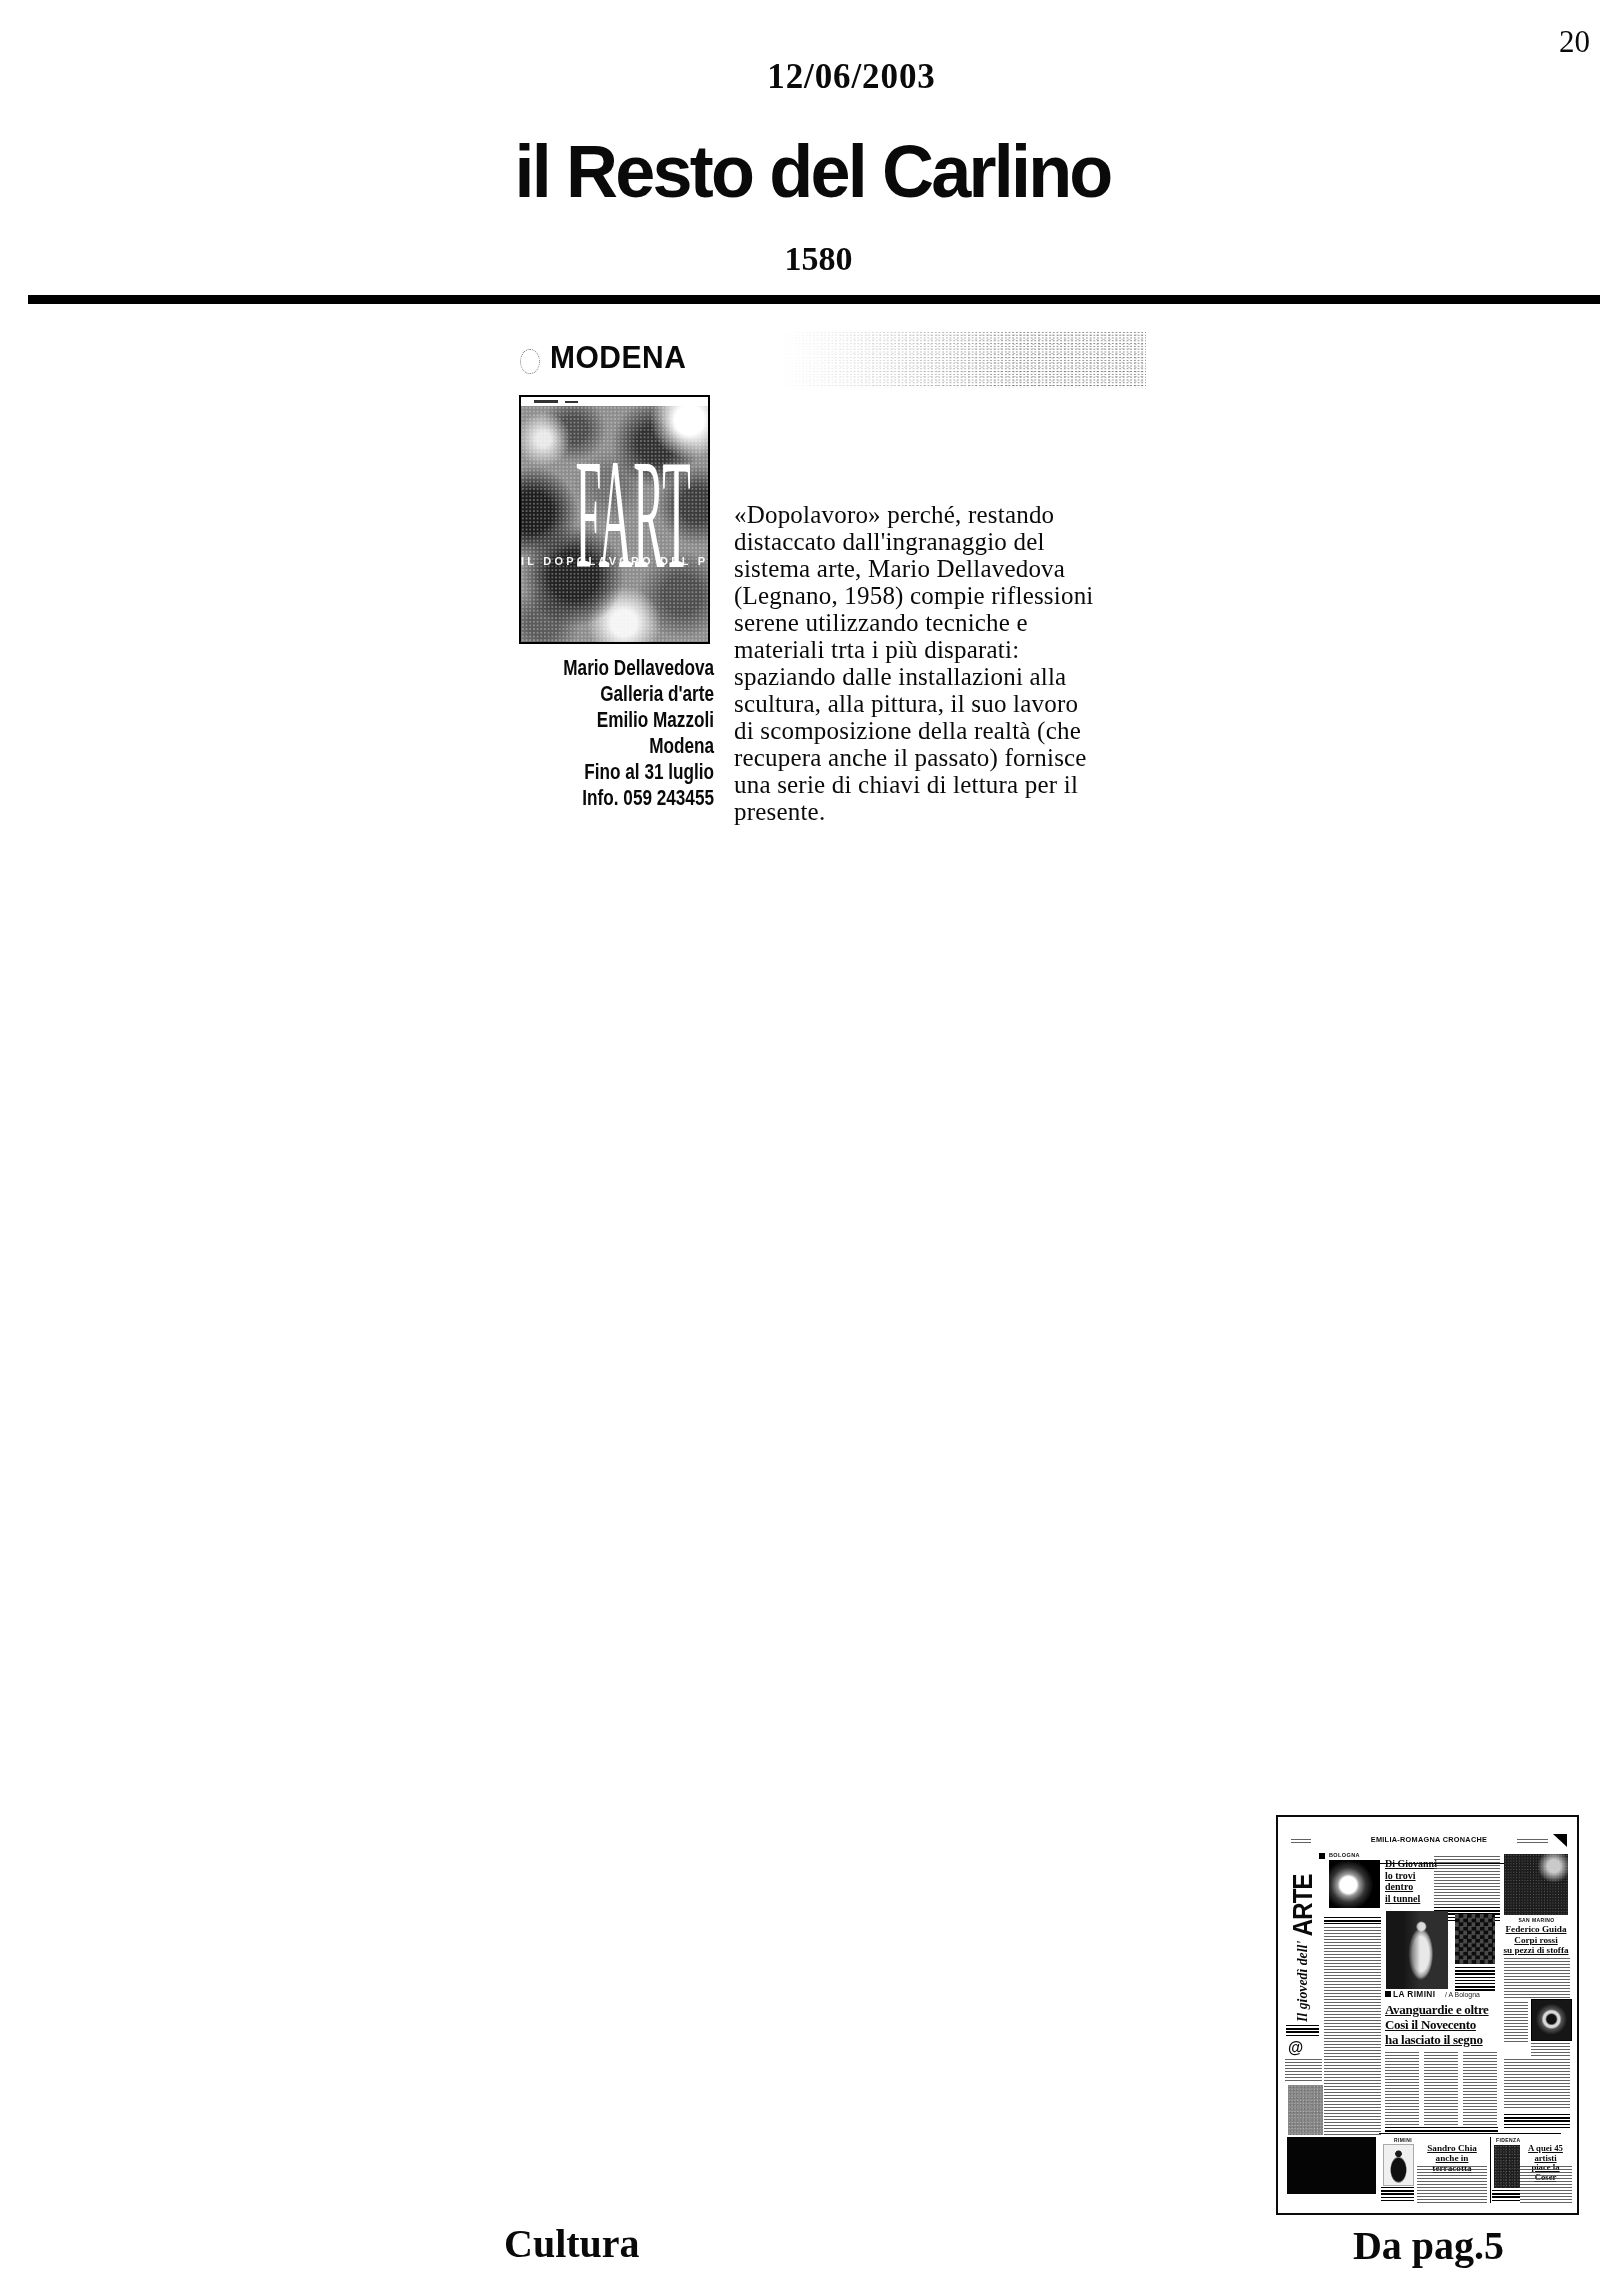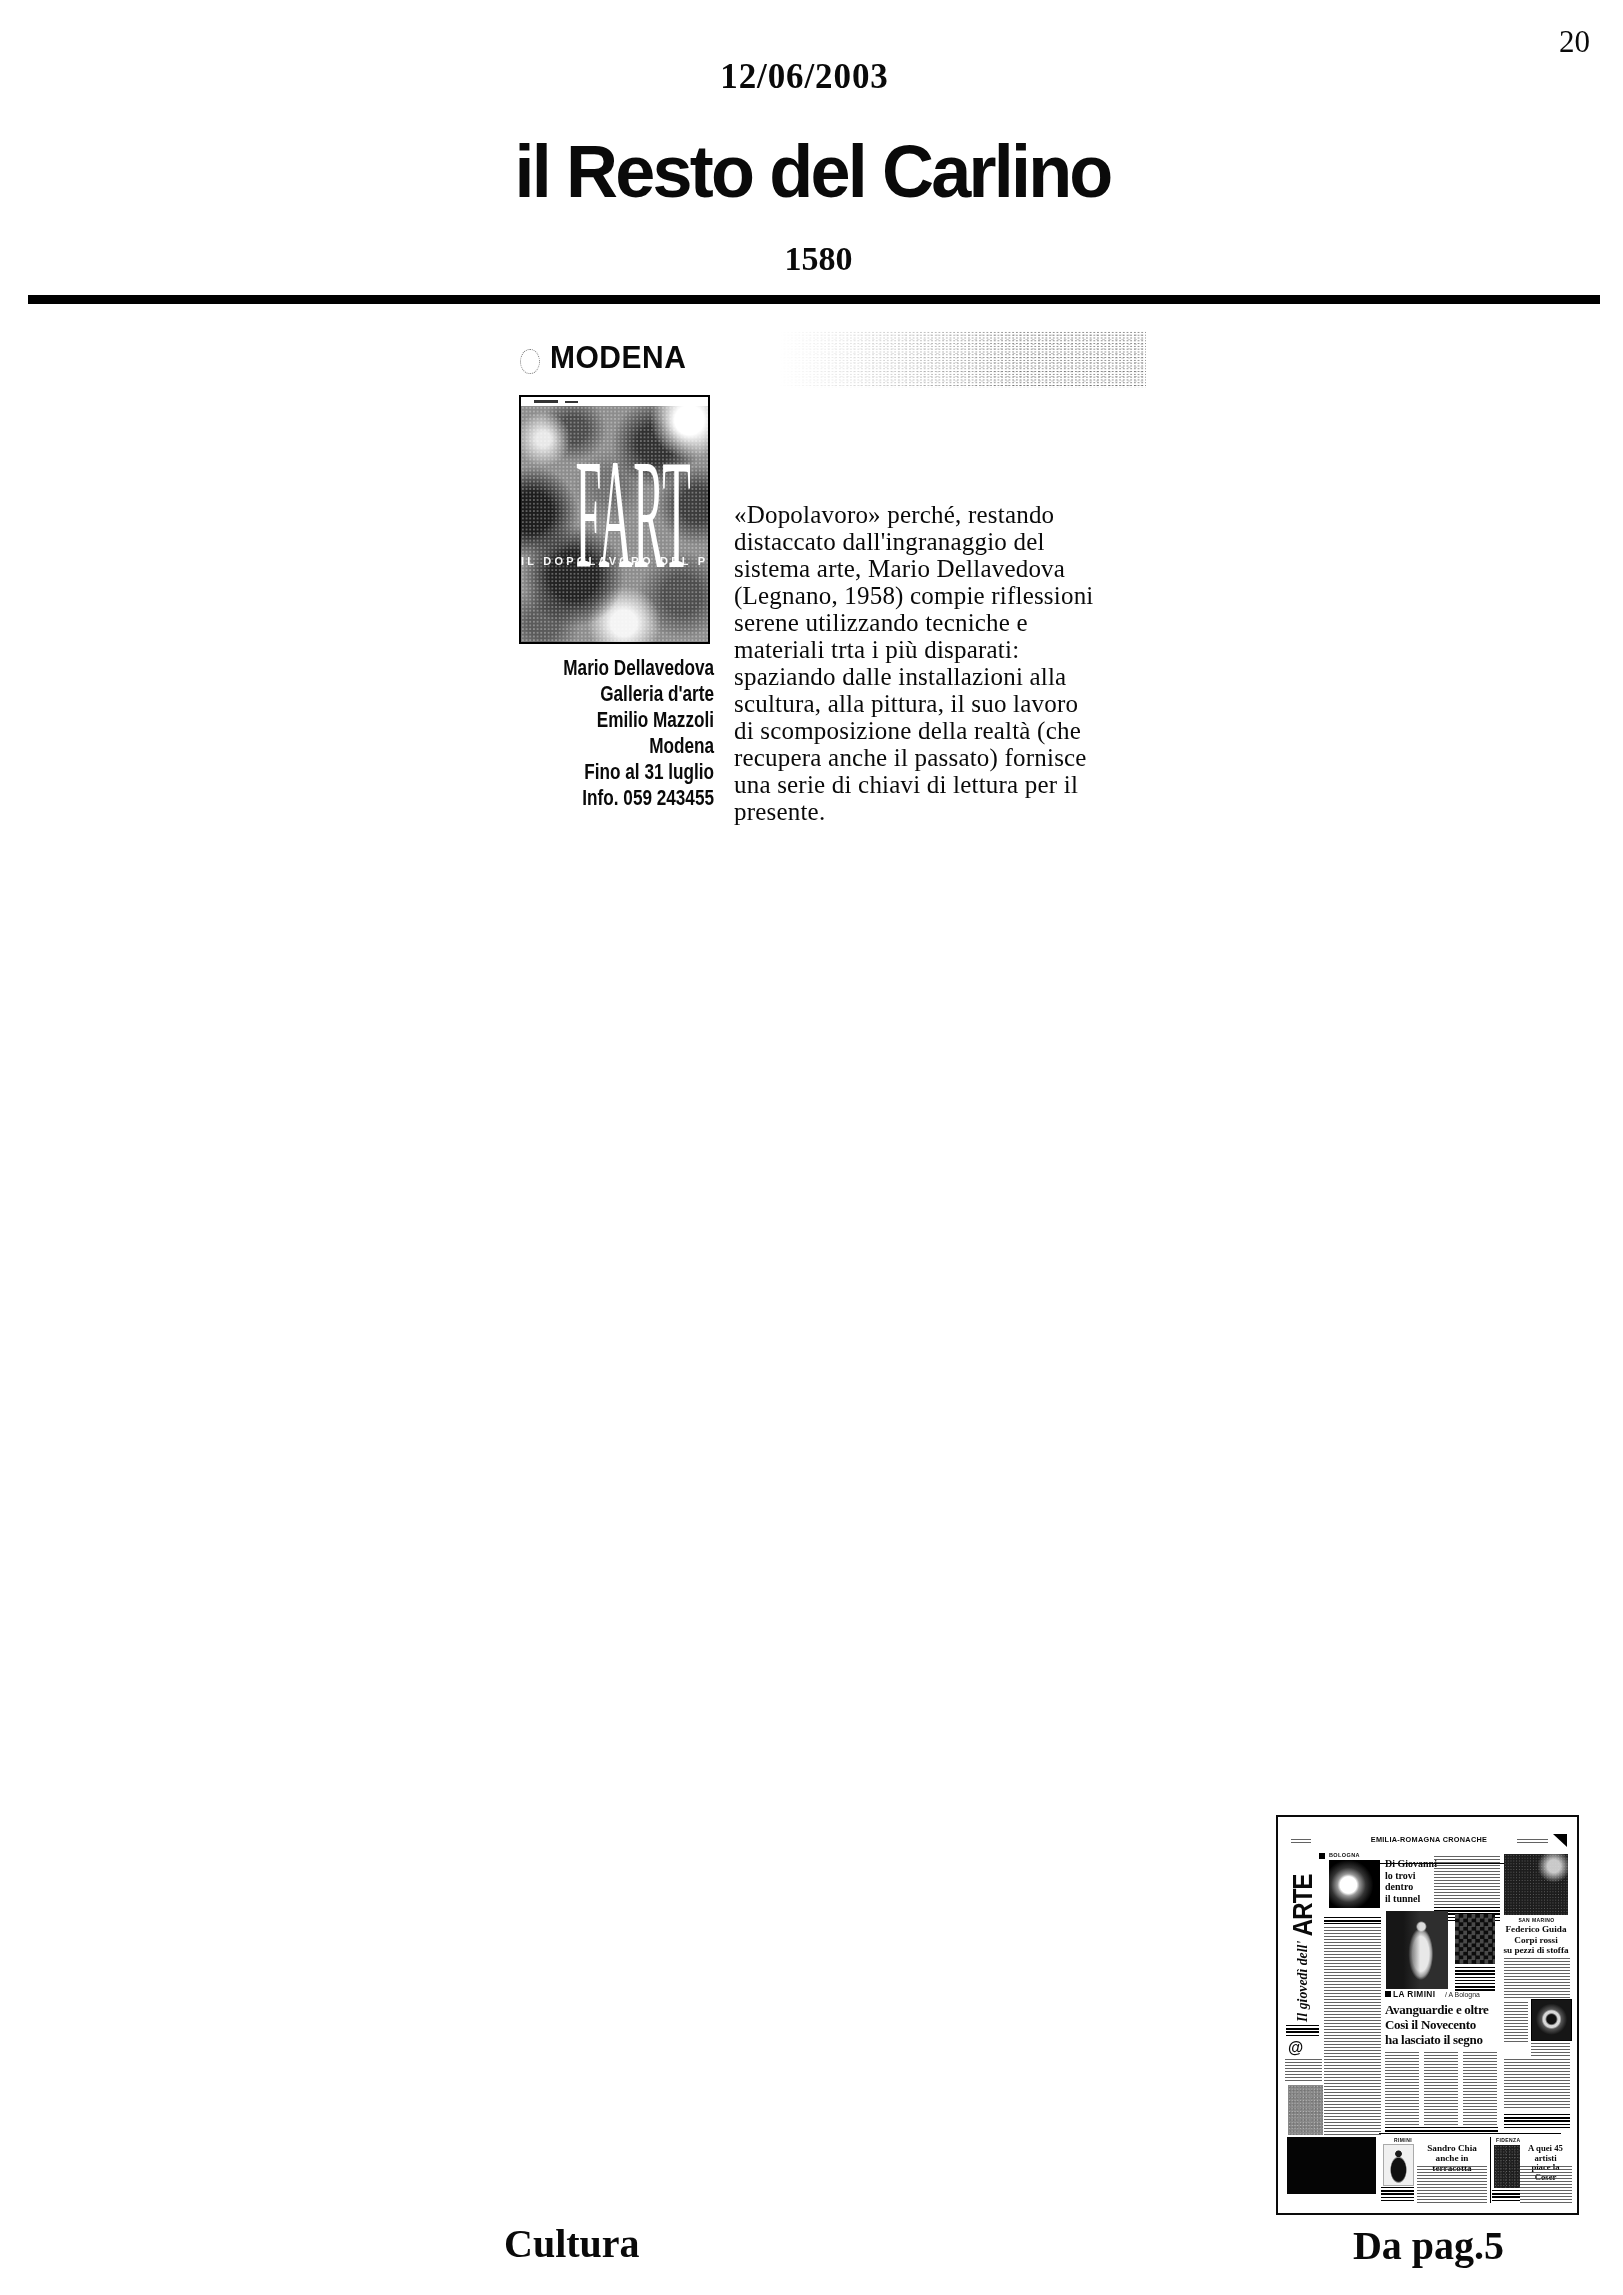--- a/index.html
+++ b/index.html
@@ -63,21 +63,21 @@
   .bodytxt{font-size:25px;line-height:27px;letter-spacing:0.2px;}
 
   
   .foot{font-size:40px;font-weight:bold;}
 
   
   .thumb{border:2.8px solid #0a0a0a;background:#fff;}
   .ft{background-image:repeating-linear-gradient(180deg,#3c3c3c 0,#3c3c3c 1px,transparent 1px,transparent 3px);opacity:.8;}
   .ftb{background-image:repeating-linear-gradient(180deg,#000 0,#000 1.4px,transparent 1.4px,transparent 3.2px);}
   .kick{font-family:"Liberation Sans",sans-serif;font-weight:bold;font-size:5.5px;letter-spacing:0.4px;}
-  .mini-hl{font-family:"Liberation Serif",serif;font-weight:bold;}
+  .mini-hl{font-family:"Liberation Serif",serif;font-weight:bold;text-decoration:underline;}
   .banner-txt{font-family:"Liberation Sans",sans-serif;font-weight:bold;font-size:7.3px;
     letter-spacing:0.3px;border-bottom:1.8px solid #000;padding-bottom:19px;}
   .corner-tri{width:0;height:0;border-top:13px solid #000;border-left:14.7px solid transparent;}
   .grain-dark{background-color:#1d1d1d;background-image:
     radial-gradient(rgba(255,255,255,.35) 20%,transparent 24%),
     radial-gradient(rgba(255,255,255,.15) 22%,transparent 26%);
     background-size:2.8px 2.8px,4.6px 3.7px;}
   .grain-light{background-color:#888;background-image:
     radial-gradient(rgba(0,0,0,.6) 22%,transparent 26%),
     radial-gradient(rgba(255,255,255,.5) 20%,transparent 24%);
@@ -87,21 +87,21 @@
   .vmast .giov{font-family:"Liberation Serif",serif;font-style:italic;font-weight:bold;font-size:13.8px;}
   .vmast .arte{font-family:"Liberation Sans",sans-serif;font-weight:bold;font-size:24px;letter-spacing:-0.9px;transform:scaleY(1.15);}
 </style>
 </head>
 <body>
 
 <div class="page">
 
   <div class="abs pagenum ser" style="left:1559px;top:24px;width:55px;">20</div>
 
-  <div class="abs date ser ctr" style="left:667px;top:57px;width:275px;">12/06/2003</div>
+  <div class="abs date ser ctr" style="left:714px;top:57px;width:275px;">12/06/2003</div>
   <div class="abs masthead san ctr" style="left:468px;top:130px;width:689px;">il Resto del Carlino</div>
   <div class="abs edition ser ctr" style="left:681px;top:240px;width:275px;">1580</div>
   <div class="abs rule" style="left:27.5px;top:295px;width:1572px;height:9.2px;"></div>
 
   <div class="abs modena-oval" style="left:520px;top:349px;"></div>
   <div class="abs modena-label san" style="left:550px;top:341px;">MODENA</div>
   <div class="abs noise" style="left:779px;top:331px;width:367px;height:57px;"></div>
 
   <div class="abs artwork" style="left:519px;top:395px;width:187px;height:245px;">
     <div class="artbg"></div>

